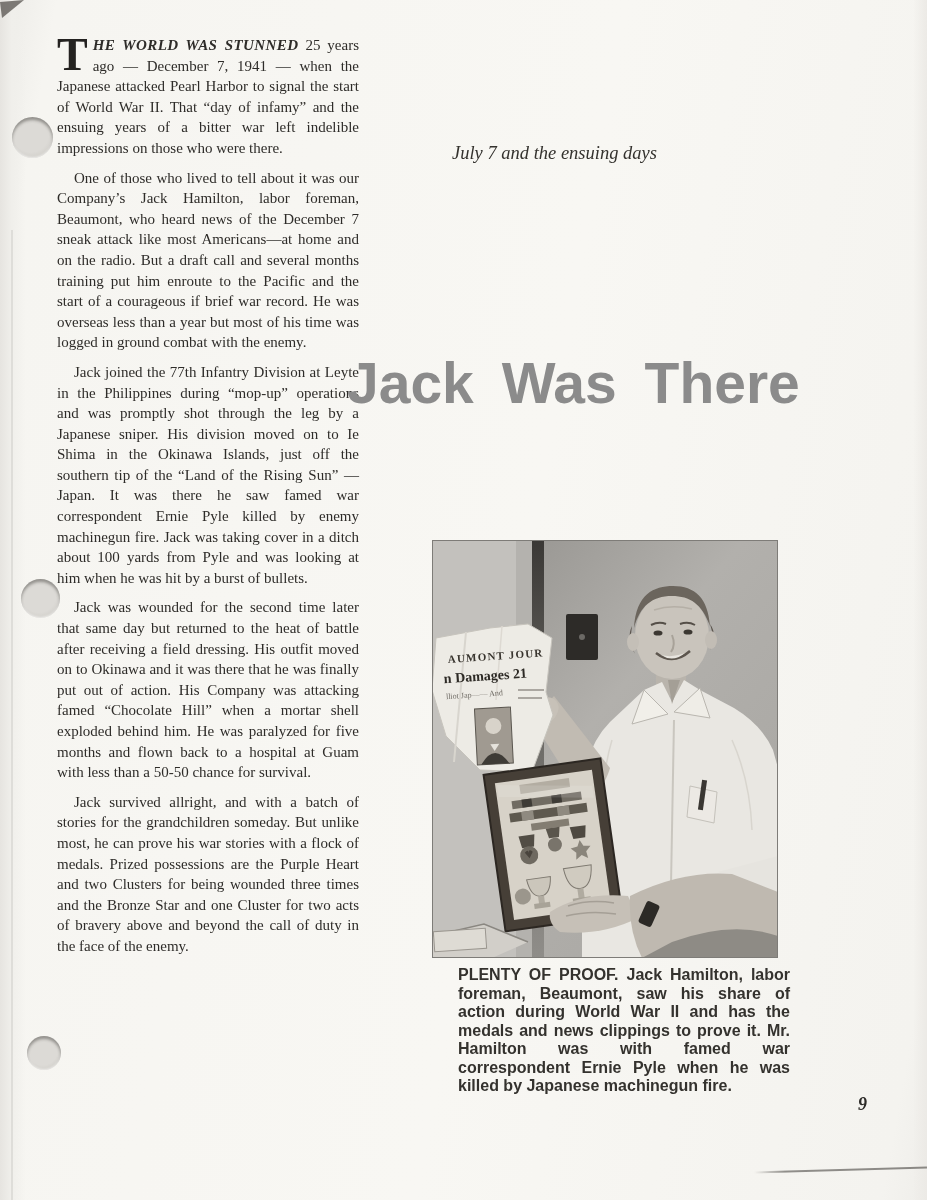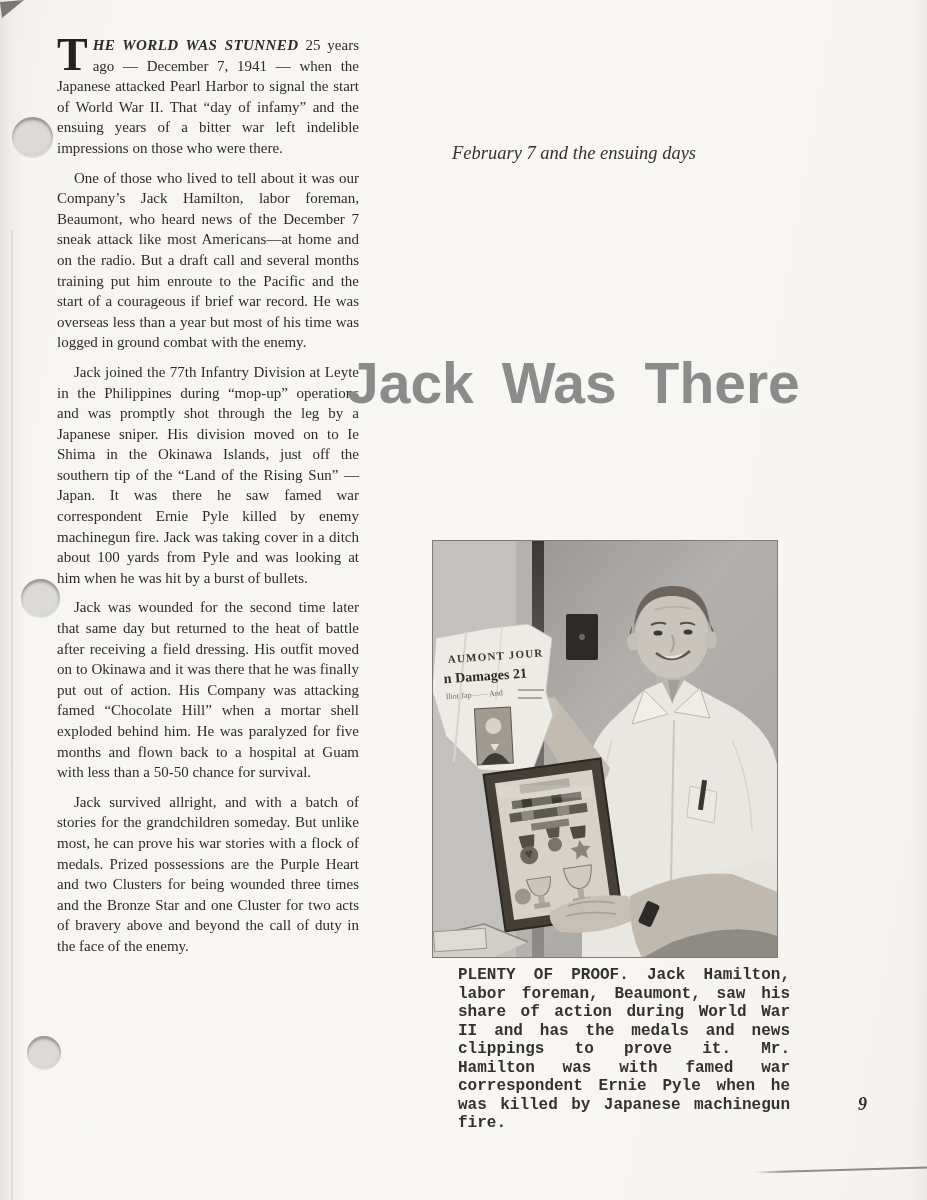--- a/index.html
+++ b/index.html
@@ -41,21 +41,21 @@
 
   .title{position:absolute;left:339px;top:347px;margin:8px;
     font-family:"Liberation Sans", sans-serif;font-weight:bold;
     font-size:57px;line-height:1;color:#8b8b8b;letter-spacing:0;
     word-spacing:12px;white-space:nowrap;}
 
   .photo{position:absolute;left:432px;top:540px;width:346px;height:418px;}
   .photo svg{display:block;}
 
   .caption{position:absolute;left:458px;top:966px;width:332px;
-    font-family:Liberation Mono, monospace;font-weight:bold;
+    font-family:Liberation Sans, sans-serif;font-weight:bold;
     font-size:16px;line-height:18.5px;text-align:justify;color:#34322e;}
 
   .pageno{position:absolute;left:858px;top:1094px;
     font-style:italic;font-weight:bold;font-size:18px;color:#2b2926;}
 
   .edge-line{position:absolute;left:754px;top:1169px;width:173px;height:2px;
     background:linear-gradient(90deg, rgba(140,138,134,0) 0%, #908e8a 18%, #8a8884 100%);
     transform:rotate(-1.6deg);}
 </style>
 </head>
@@ -81,21 +81,21 @@
       <span class="leadin">HE WORLD WAS STUNNED</span>
       <span>25 years ago — December 7, 1941 — when the Japanese attacked Pearl Harbor to signal the start of World War II. That “day of infamy” and the ensuing years of a bitter war left indelible impressions on those who were there.</span>
     </p>
     <p class="para">One of those who lived to tell about it was our Company’s Jack Hamilton, labor foreman, Beaumont, who heard news of the December 7 sneak attack like most Americans—at home and on the radio. But a draft call and several months training put him enroute to the Pacific and the start of a courageous if brief war record. He was overseas less than a year but most of his time was logged in ground combat with the enemy.</p>
     <p class="para">Jack joined the 77th Infantry Division at Leyte in the Philippines during “mop-up” operations and was promptly shot through the leg by a Japanese sniper. His division moved on to Ie Shima in the Okinawa Islands, just off the southern tip of the “Land of the Rising Sun” — Japan. It was there he saw famed war correspondent Ernie Pyle killed by enemy machinegun fire. Jack was taking cover in a ditch about 100 yards from Pyle and was looking at him when he was hit by a burst of bullets.</p>
     <p class="para">Jack was wounded for the second time later that same day but returned to the heat of battle after receiving a field dressing. His outfit moved on to Okinawa and it was there that he was finally put out of action. His Company was attacking famed “Chocolate Hill” when a mortar shell exploded behind him. He was paralyzed for five months and flown back to a hospital at Guam with less than a 50-50 chance for survival.</p>
     <p class="para">Jack survived allright, and with a batch of stories for the grandchildren someday. But unlike most, he can prove his war stories with a flock of medals. Prized possessions are the Purple Heart and two Clusters for being wounded three times and the Bronze Star and one Cluster for two acts of bravery above and beyond the call of duty in the face of the enemy.</p>
   </div>
 
   <div class="intro">
-    <div class="intro-line">February 7 and the ensuing days</div>
+    <div class="intro-line">July 7 and the ensuing days</div>
   </div>
 
   <h1 class="title">Jack Was There</h1>
 
   <div class="photo">
     <svg viewBox="0 0 346 418" width="346" height="418">
       <defs>
         <linearGradient id="wall" x1="0" y1="0" x2="1" y2="1">
           <stop offset="0" stop-color="#8f8d89"></stop>
           <stop offset="0.45" stop-color="#b2b0ac"></stop>

